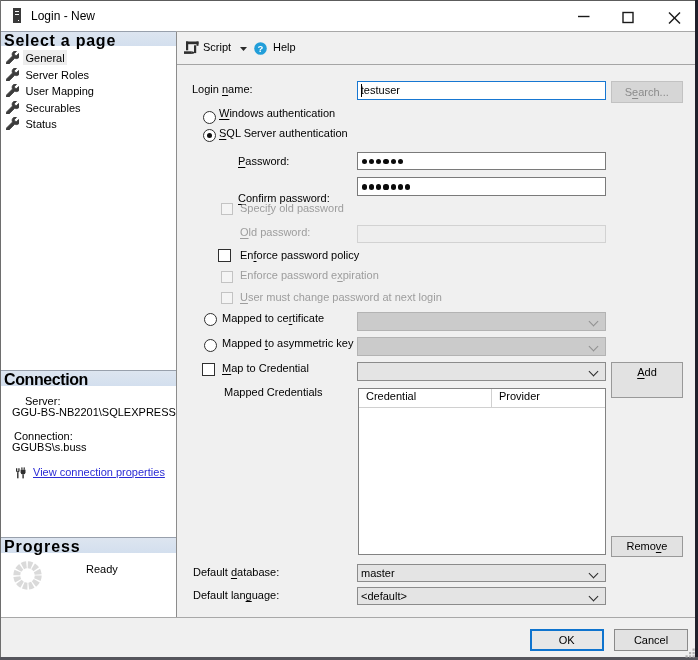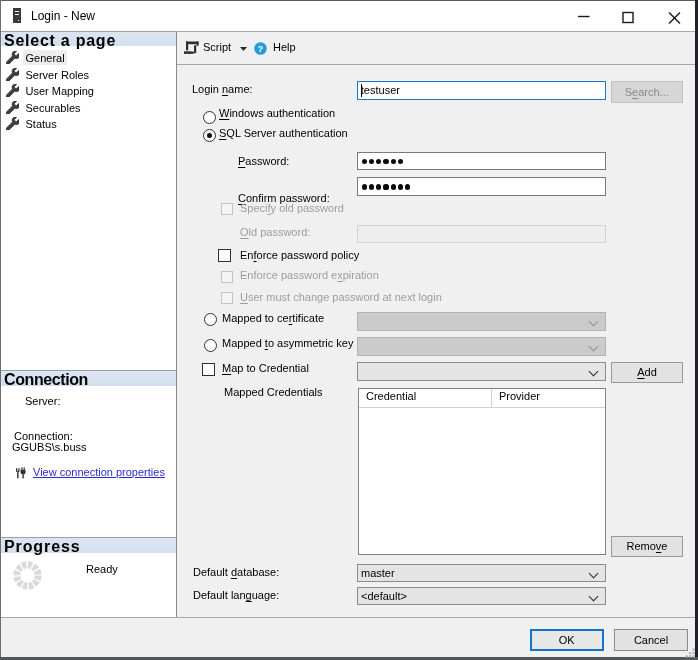--- a/index.html
+++ b/index.html
@@ -75,20 +75,21 @@
     </svg>
   <div class="lbl" style="left:25.5px;top:101.5px;">Securables</div>
   <svg class="abs" style="left:6px;top:117px;" width="13" height="13" viewBox="0 0 512 512">
       <use href="#wr"></use>
     </svg>
   <div class="lbl" style="left:25.5px;top:118px;">Status</div>
 
   
   <div class="hdr" style="top:370px;height:15px;letter-spacing:-0.4px;">Connection</div>
   <div class="lbl" style="left:25px;top:394.5px;">Server:</div>
+  <div class="lbl" style="left:12px;top:406px;">GGU-BS-NB2201\SQLEXPRESS</div>
   <div class="lbl" style="left:14px;top:429.8px;">Connection:</div>
   <div class="lbl" style="left:12px;top:440.7px;">GGUBS\s.buss</div>
   <svg class="abs" style="left:13px;top:466px;" width="14" height="14" viewBox="0 0 14 14">
     <path fill="#2f2f2f" d="M3 2.2 v2.6 a1.8 1.8 0 0 0 3.6 0 v-2.6 h-1.3 v2.6 a0.5 0.5 0 0 1-1 0 v-2.6 z"></path>
     <rect x="4.1" y="6.3" width="1.4" height="6" fill="#2f2f2f"></rect>
     <rect x="8.3" y="1.4" width="1.2" height="2.4" fill="#2f2f2f"></rect>
     <rect x="10.6" y="1.4" width="1.2" height="2.4" fill="#2f2f2f"></rect>
     <path fill="#2f2f2f" d="M7.6 3.8 h4.9 v2.4 a2.4 2.4 0 0 1-2.4 2.4 h-0.1 a2.4 2.4 0 0 1-2.4-2.4 z"></path>
     <rect x="9.4" y="8.4" width="1.4" height="4" fill="#2f2f2f"></rect>
   </svg>
@@ -176,21 +177,21 @@
 
   <div class="rad" style="left:204px;top:313px;"></div>
   <div class="lbl" style="left:222px;top:311.6px;">Mapped to ce<u>r</u>tificate</div>
   <div class="combod" style="left:357px;top:312px;width:249px;"></div>
   <div class="rad" style="left:204px;top:339px;"></div>
   <div class="lbl" style="left:222px;top:337.4px;">Mapped <u>t</u>o asymmetric key</div>
   <div class="combod" style="left:357px;top:337px;width:249px;"></div>
   <div class="cb" style="left:202px;top:363px;"></div>
   <div class="lbl" style="left:222px;top:361.6px;"><u>M</u>ap to Credential</div>
   <div class="combo" style="left:357px;top:362px;width:249px;"></div>
-  <div class="btn" style="left:611px;top:362px;width:72px;height:21px;padding-top:3px;"><u>A</u>dd</div>
+  <div class="btn" style="left:611px;top:362px;width:72px;height:36px;padding-top:3px;"><u>A</u>dd</div>
 
   <div class="lbl" style="left:224px;top:386.3px;">Mapped Credentials</div>
   <div class="abs" style="left:357.5px;top:388px;width:248.5px;height:167px;background:#fff;border:1px solid #828282;box-sizing:border-box;"></div>
   <div class="lbl" style="left:366px;top:390px;">Credential</div>
   <div class="lbl" style="left:499px;top:390px;">Provider</div>
   <div class="abs" style="left:490.5px;top:389px;width:1px;height:18px;background:#d0d0d0;"></div>
   <div class="abs" style="left:358.5px;top:407px;width:246.5px;height:1px;background:#d0d0d0;"></div>
   <div class="btn" style="left:611px;top:536px;width:72px;height:21px;padding-top:3px;">Remo<u>v</u>e</div>
 
   <div class="lbl" style="left:193px;top:565.7px;">Default <u>d</u>atabase:</div>

